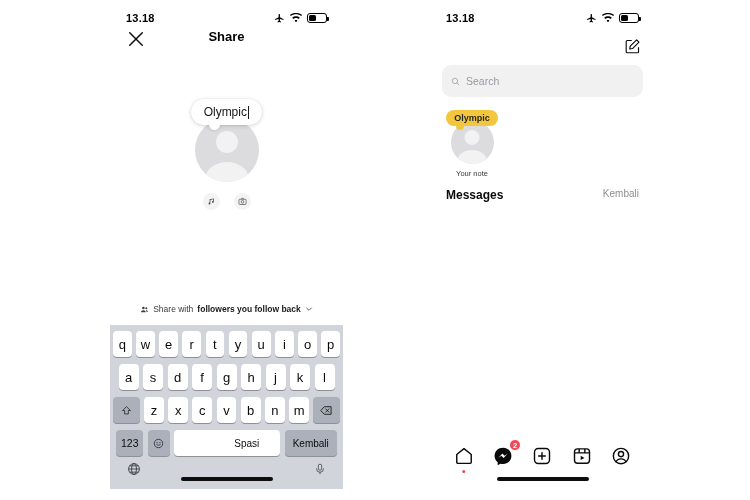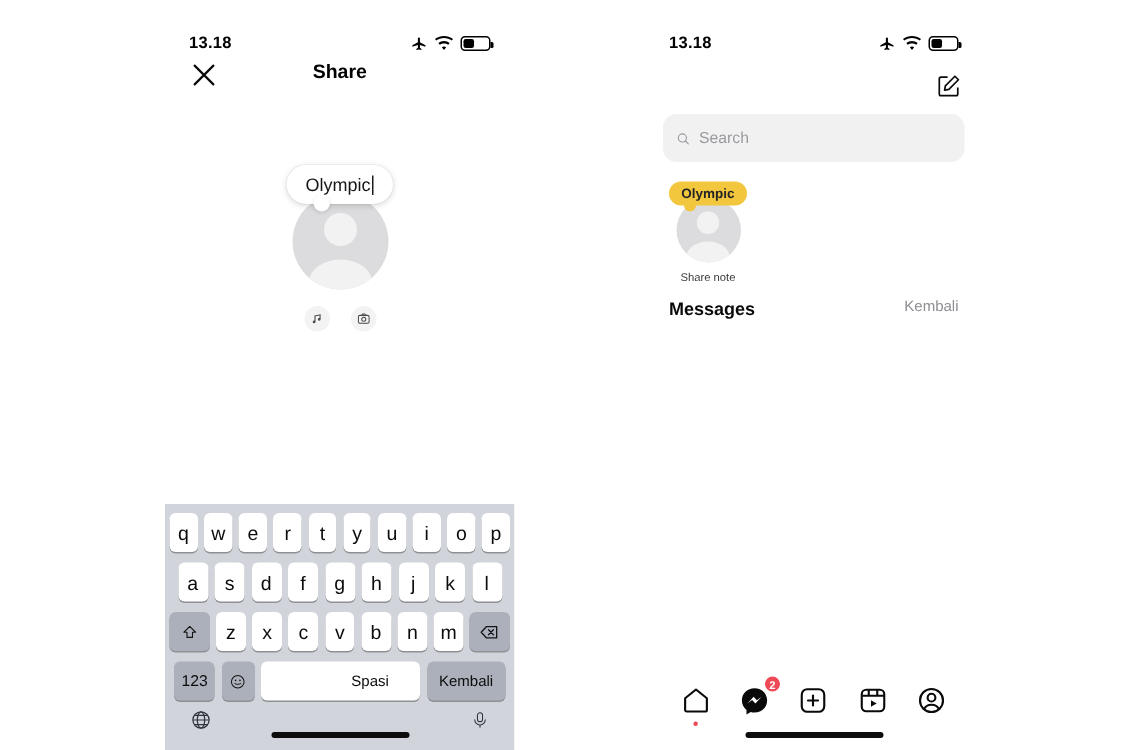--- a/index.html
+++ b/index.html
@@ -5,21 +5,21 @@
   * { box-sizing: border-box; margin: 0; padding: 0; }
   html, body {
     width: 750px; height: 500px;
     background: #ffffff;
     font-family: "Liberation Sans", sans-serif;
     overflow: hidden;
   }
   .stage { position: relative; width: 750px; height: 500px; background:#fff; }
 
   
-  .phone { position: absolute; top: 12px; height: 488px; background:#ffffff; overflow:hidden; }
+  .phone { position: absolute; top: 1px; height: 488px; background:#ffffff; overflow:hidden; }
   #phone-left  { left: 110px; width: 233px; }
   #phone-right { left: 430px; width: 225px; }
 
   
   .statusbar {
     height: 28px; display:flex; align-items:center;
     justify-content:space-between; padding: 6px 16px 0 16px;
   }
   .status-time { font-size: 11px; font-weight: 600; color:#000; letter-spacing: .2px; }
   .status-icons { display:flex; align-items:center; gap:5px; }
@@ -218,20 +218,33 @@
         <span class="tool-circle">
           <svg width="9" height="9" viewBox="0 0 24 24">
             <rect x="2.5" y="6" width="19" height="14" rx="2.6" fill="none" stroke="#4a4a4a" stroke-width="1.8"></rect>
             <circle cx="12" cy="13" r="3.6" fill="none" stroke="#4a4a4a" stroke-width="1.8"></circle>
             <path d="M8.5 6 10 3.6h4L15.5 6" fill="none" stroke="#4a4a4a" stroke-width="1.8"></path>
           </svg>
         </span>
       </div>
     </div>
 
+    <div class="audience">
+      <svg width="9" height="9" viewBox="0 0 24 24">
+        <circle cx="9" cy="8" r="3.4" fill="#3c3c3c"></circle>
+          <circle cx="16.8" cy="8.6" r="2.7" fill="#3c3c3c"></circle>
+        <path fill="#3c3c3c" d="M2.6 19c0-3.3 2.9-5.2 6.4-5.2s6.4 1.9 6.4 5.2H2.6Z"></path>
+        <path fill="#3c3c3c" d="M16.3 13.9c2.9 0 5.1 1.6 5.1 4.2h-4.2c0-1.6-.5-3-1.6-4.1l.7-.1Z"></path>
+      </svg>
+      <span>Share with</span>
+      <b>followers you follow back</b>
+      <svg width="8" height="8" viewBox="0 0 24 24">
+        <path fill="none" stroke="#3c3c3c" stroke-width="2.4" stroke-linecap="round" d="m5 9 7 7 7-7"></path>
+      </svg>
+    </div>
 
     <div class="keyboard">
       <div class="krow">
         <span class="key">q</span>
         <span class="key">w</span>
         <span class="key">e</span>
         <span class="key">r</span>
         <span class="key">t</span>
         <span class="key">y</span>
         <span class="key">u</span>
@@ -330,21 +343,21 @@
       <span class="search-ph">Search</span>
     </div>
 
     <div class="tray">
       <div class="note-item">
         <div class="ybubble">Olympic</div>
         <div class="avatar-sm">
           <span class="head"></span>
           <span class="body"></span>
         </div>
-        <div class="note-caption">Share note</div>
+        <div class="note-caption">Your note</div>
       </div>
     </div>
 
     <div class="msg-row">
       <span class="msg-title">Messages</span>
       <span class="msg-requests">Kembali</span>
     </div>
 
     <div class="tabbar">
       <span class="tab">

